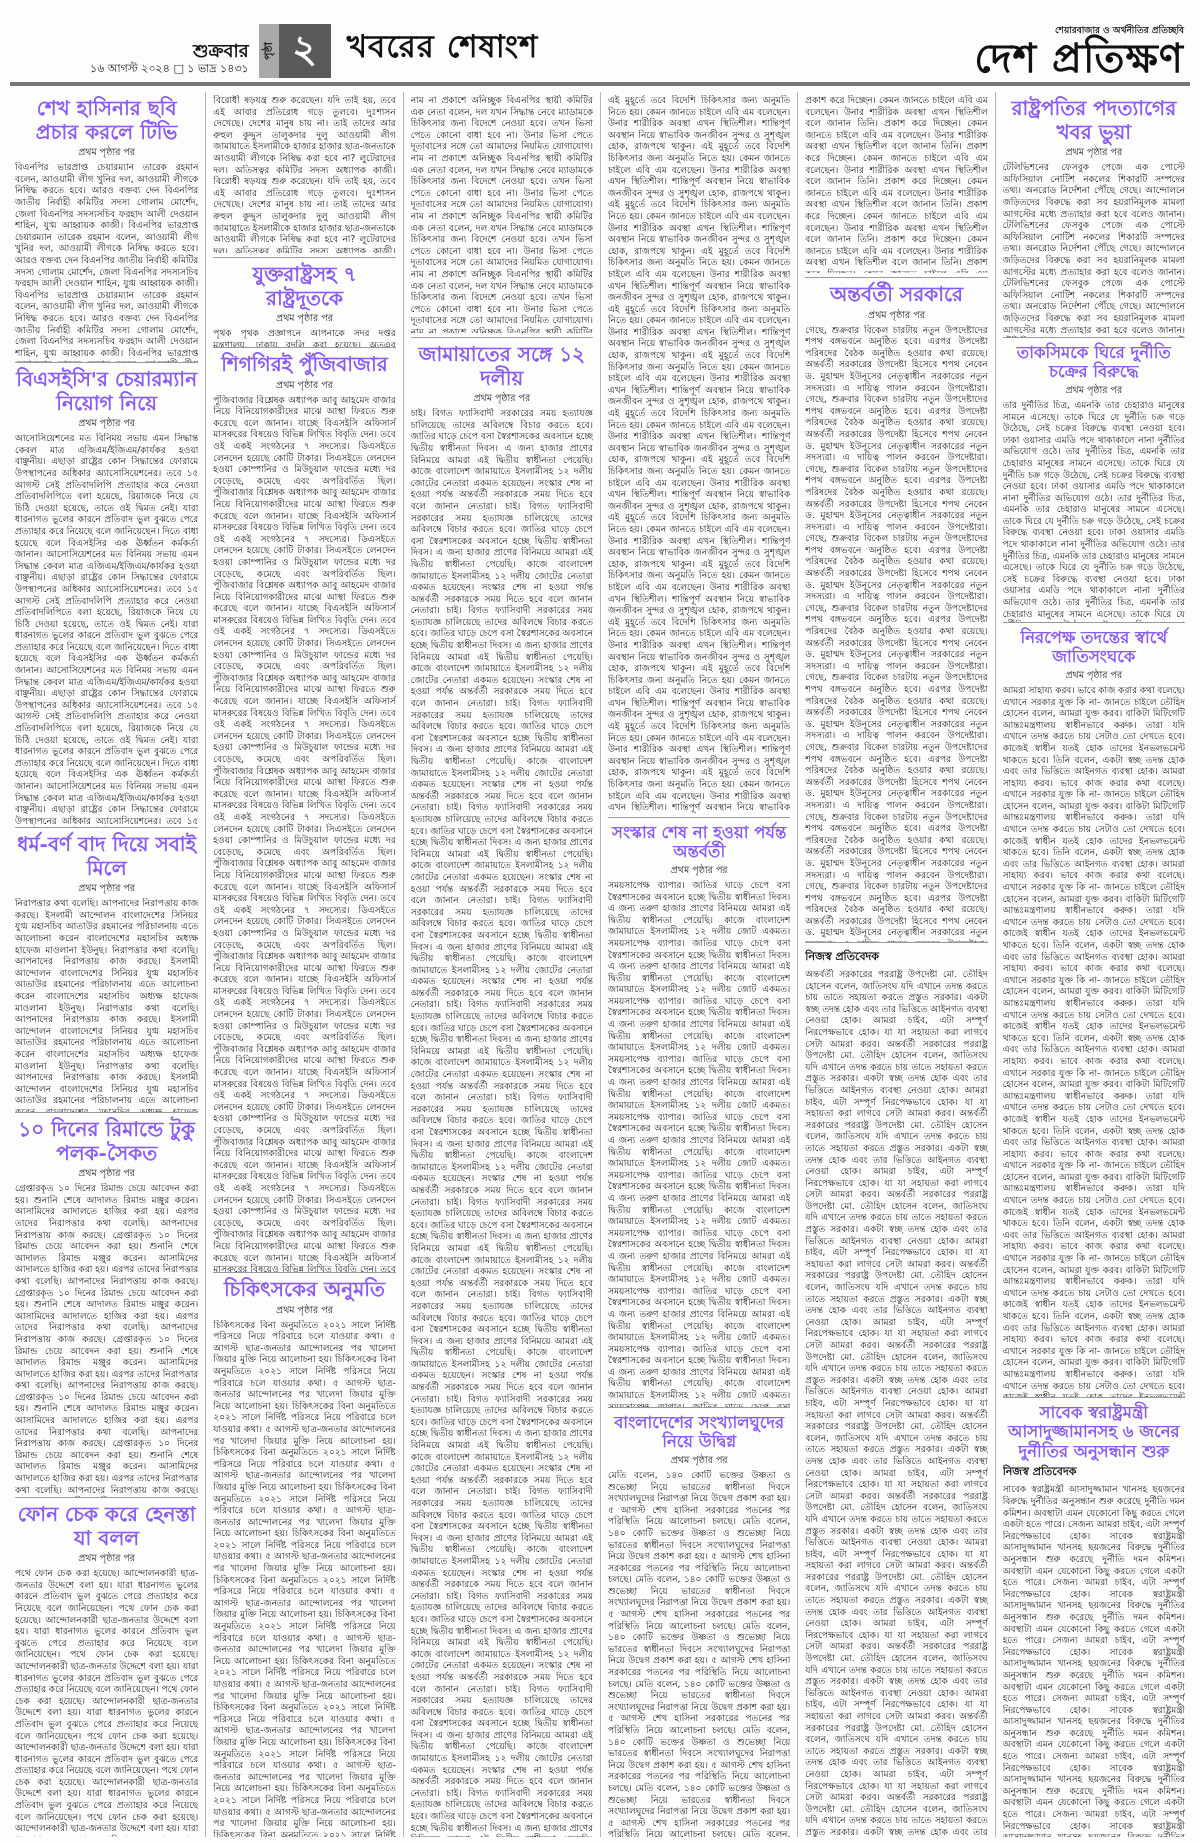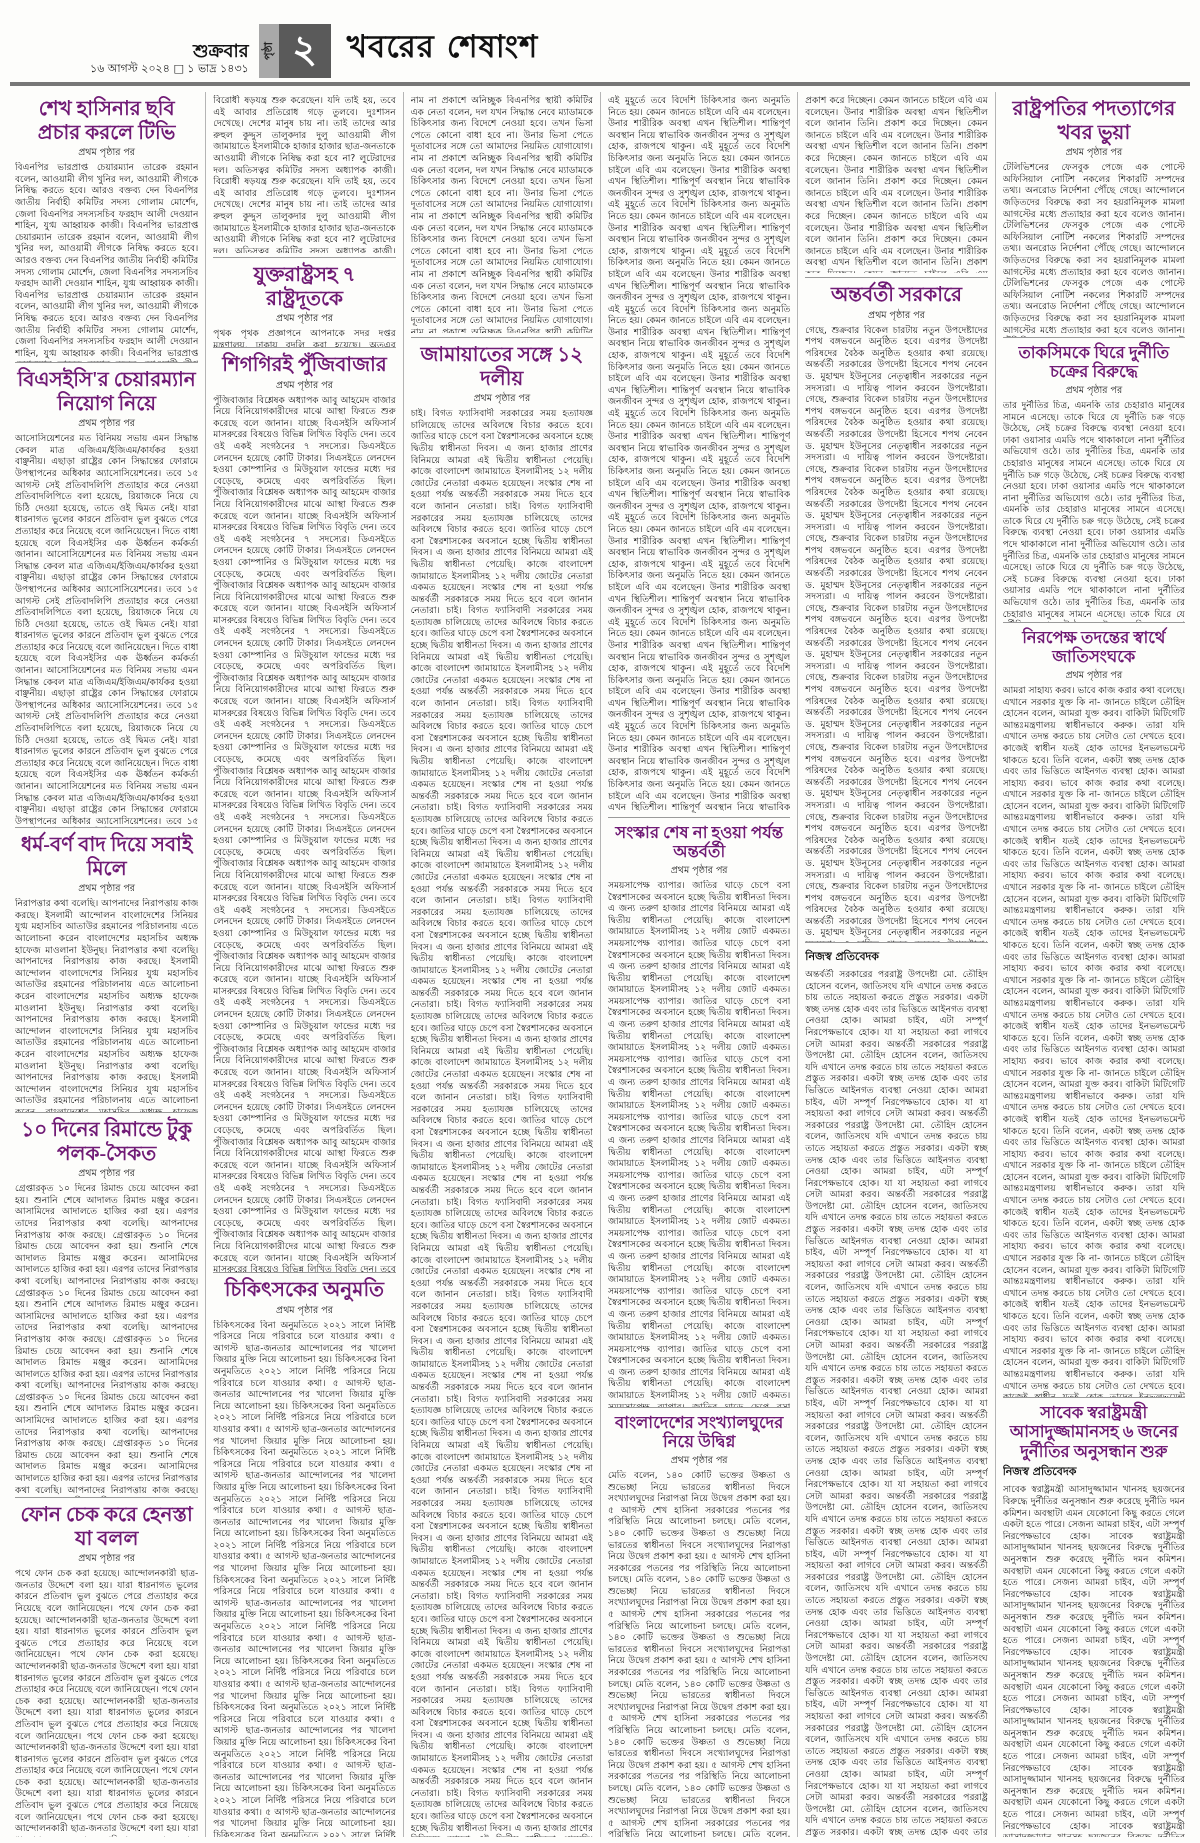--- a/index.html
+++ b/index.html
@@ -35,22 +35,22 @@
   
   .content {
     display:grid; grid-template-columns:repeat(6,1fr);
     column-gap:0; padding:6px 8px 0 8px; height:1751px;
   }
   .col { padding:0 7px; overflow:hidden; }
   .col + .col { border-left:1px solid #b5b5b5; }
   .block { overflow:hidden; padding:3px 0 4px 0; }
   .block + .block { border-top:1px solid #9a9a9a; }
   .headline {
-    font-weight:bold; text-align:center; line-height:1.18; color:#701a75;
-    font-size:20px; margin:2px 0 1px 0;font-family:Liberation Serif, serif;
+    font-weight:bold; text-align:center; line-height:1.18; color:#8b5cf6;
+    font-size:20px; margin:2px 0 1px 0;
   }
   .headline.small { font-size:16.5px; }
   .kicker { text-align:center; font-size:9.5px; color:#222; margin-bottom:2px; }
   .reporter { font-size:11px; font-weight:bold; margin:2px 0; }
   .bodytext {
     font-size:9px; line-height:11.6px; text-align:justify; color:#1b1b1b;
     word-break:break-word; overflow:hidden; height:100%;
   }
 </style>
 </head>
@@ -61,20 +61,24 @@
   <div class="masthead">
     <div class="dateblock">
       <div class="day">শুক্রবার</div>
       <div class="date">১৬ আগস্ট ২০২৪ □ ১ ভাদ্র ১৪৩১</div>
     </div>
     <div class="pagebadge">
       <div class="vlabel">পৃষ্ঠা</div>
       <div class="pnum">২</div>
     </div>
     <div class="sectiontitle">খবরের শেষাংশ</div>
+    <div class="brandblock">
+      <div class="tagline">শেয়ারবাজার ও অর্থনীতির প্রতিচ্ছবি</div>
+      <div class="brand">দেশ প্রতিক্ষণ</div>
+    </div>
   </div>
 
   <div class="toprule"></div>
 
   <div class="content" id="content">
       <div class="col">
         <div class="block" style="height: 270px;">
           <div class="headline">শেখ হাসিনার ছবি প্রচার করলে টিভি</div>
           <div class="kicker">প্রথম পৃষ্ঠার পর</div>
           <div class="bodytext">বিএনপির ভারপ্রাপ্ত চেয়ারম্যান তারেক রহমান বলেন, আওয়ামী লীগ খুনির দল, আওয়ামী লীগকে নিষিদ্ধ করতে হবে। আরও বক্তব্য দেন বিএনপির জাতীয় নির্বাহী কমিটির সদস্য গোলাম মোর্শেদ, জেলা বিএনপির সদস্যসচিব ফরহাদ আলী দেওয়ান শাহিন, যুগ্ম আহ্বায়ক কাজী। বিএনপির ভারপ্রাপ্ত চেয়ারম্যান তারেক রহমান বলেন, আওয়ামী লীগ খুনির দল, আওয়ামী লীগকে নিষিদ্ধ করতে হবে। আরও বক্তব্য দেন বিএনপির জাতীয় নির্বাহী কমিটির সদস্য গোলাম মোর্শেদ, জেলা বিএনপির সদস্যসচিব ফরহাদ আলী দেওয়ান শাহিন, যুগ্ম আহ্বায়ক কাজী। বিএনপির ভারপ্রাপ্ত চেয়ারম্যান তারেক রহমান বলেন, আওয়ামী লীগ খুনির দল, আওয়ামী লীগকে নিষিদ্ধ করতে হবে। আরও বক্তব্য দেন বিএনপির জাতীয় নির্বাহী কমিটির সদস্য গোলাম মোর্শেদ, জেলা বিএনপির সদস্যসচিব ফরহাদ আলী দেওয়ান শাহিন, যুগ্ম আহ্বায়ক কাজী। বিএনপির ভারপ্রাপ্ত চেয়ারম্যান তারেক রহমান বলেন, আওয়ামী লীগ খুনির দল, আওয়ামী লীগকে নিষিদ্ধ করতে হবে। আরও বক্তব্য দেন বিএনপির জাতীয় নির্বাহী কমিটির সদস্য গোলাম মোর্শেদ, জেলা বিএনপির সদস্যসচিব ফরহাদ আলী দেওয়ান শাহিন, যুগ্ম আহ্বায়ক কাজী। বিএনপির ভারপ্রাপ্ত চেয়ারম্যান তারেক রহমান বলেন, আওয়ামী লীগ খুনির দল, আওয়ামী লীগকে নিষিদ্ধ করতে হবে। আরও বক্তব্য দেন বিএনপির জাতীয় নির্বাহী কমিটির সদস্য গোলাম মোর্শেদ, জেলা বিএনপির সদস্যসচিব ফরহাদ আলী দেওয়ান শাহিন, যুগ্ম আহ্বায়ক কাজী। বিএনপির ভারপ্রাপ্ত চেয়ারম্যান তারেক রহমান বলেন, আওয়ামী লীগ খুনির দল, আওয়ামী লীগকে নিষিদ্ধ করতে হবে। আরও বক্তব্য দেন বিএনপির জাতীয় নির্বাহী কমিটির সদস্য গোলাম মোর্শেদ, জেলা বিএনপির সদস্যসচিব ফরহাদ আলী দেওয়ান শাহিন, যুগ্ম আহ্বায়ক কাজী। </div>

